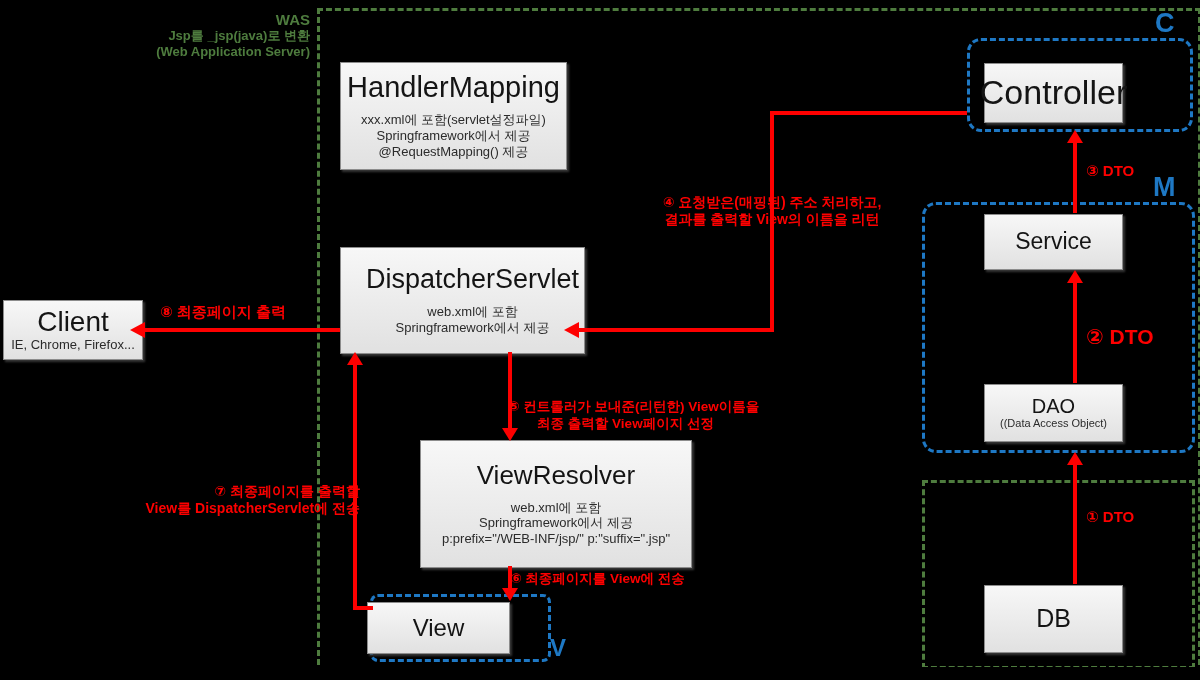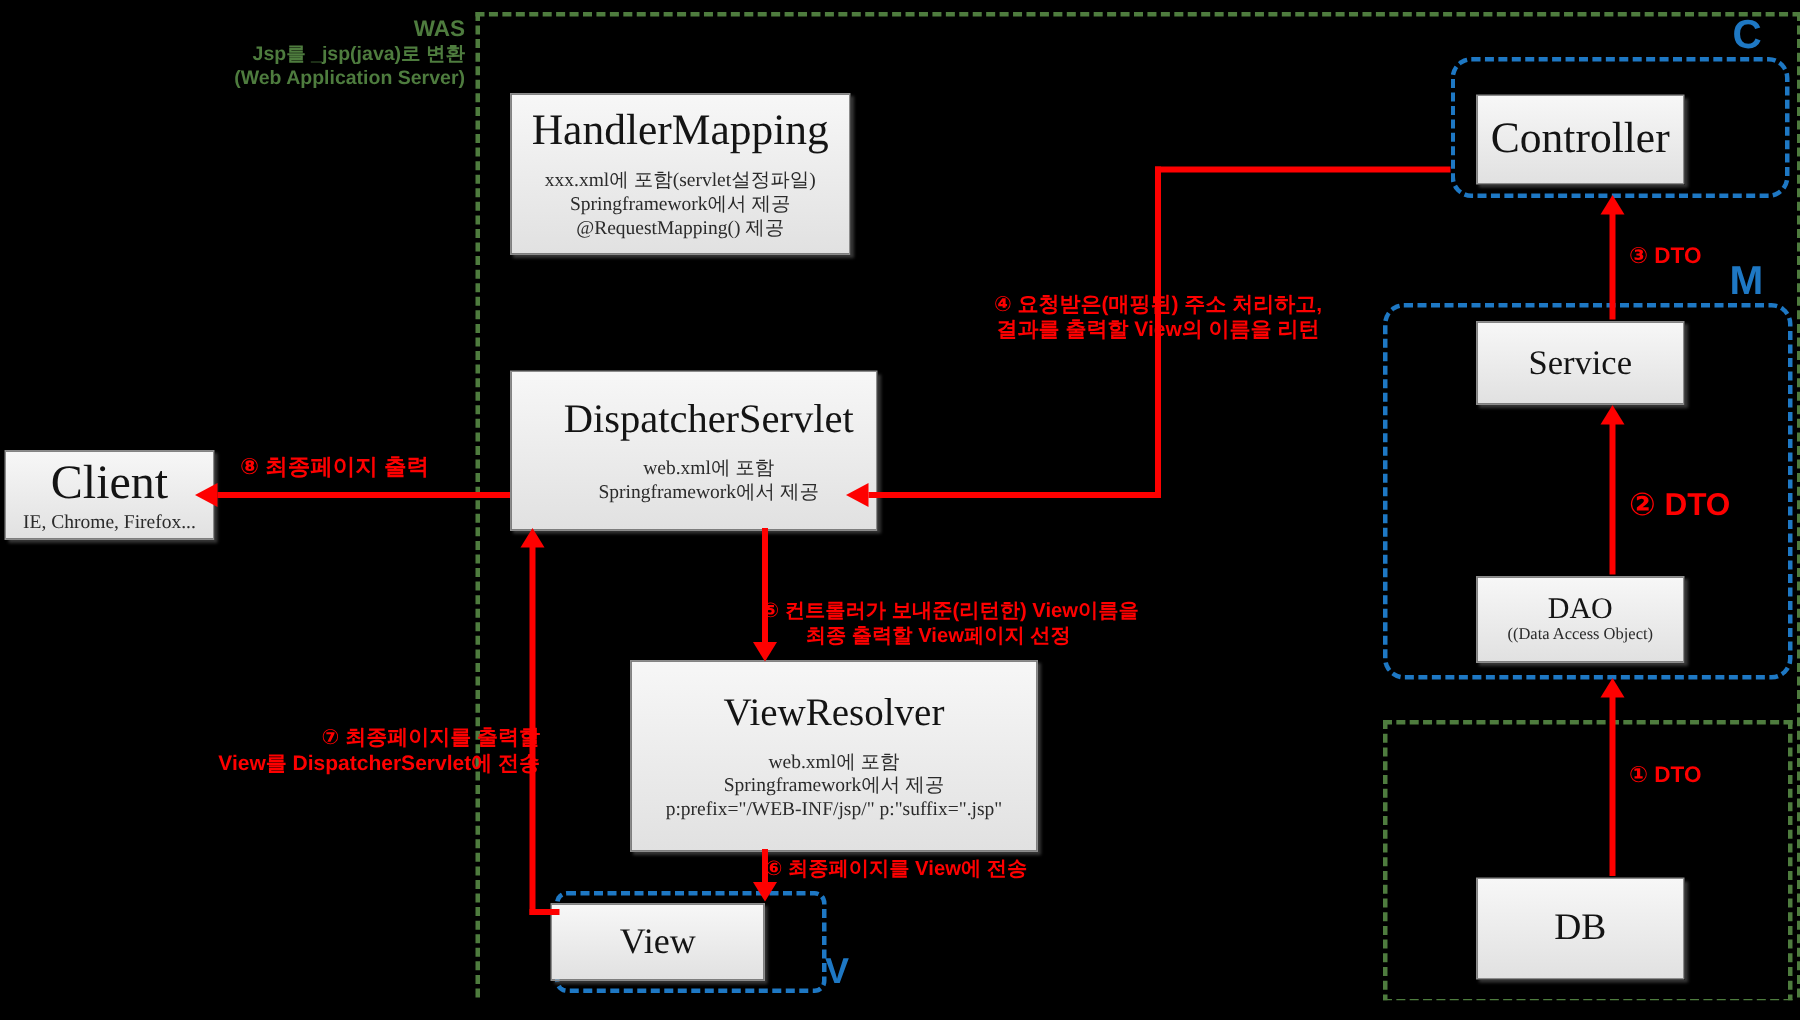--- a/index.html
+++ b/index.html
@@ -7,21 +7,21 @@
     position:relative;width:1200px;height:667px;background:#000;overflow:hidden;
     font-family:"Liberation Sans","DejaVu Sans",sans-serif;
   }
   .region{position:absolute;border:3px dashed #4e7c3e;}
   .region.blue{border:3px dashed #1e78c4;border-radius:14px;}
   .region-label{position:absolute;color:#1e78c4;font-weight:bold;font-size:27px;}
   .box{
     position:absolute;background:linear-gradient(180deg,#f7f7f7,#e1e1e1);
     border:1px solid #8c8c8c;color:#141414;text-align:center;
     box-shadow:2px 2px 2px rgba(90,90,90,.6);
-    display:flex;flex-direction:column;justify-content:center;align-items:center;font-family:Liberation Serif, serif;
+    display:flex;flex-direction:column;justify-content:center;align-items:center;
   }
   .box .title{font-weight:normal;line-height:1.1;}
   .box .sub{font-size:13px;color:#2b2b2b;line-height:1.22;}
   .rline{position:absolute;background:#fe0000;}
   .ahead{position:absolute;width:0;height:0;}
   .ahead.left{border-top:8px solid transparent;border-bottom:8px solid transparent;border-right:15px solid #fe0000;}
   .ahead.up{border-left:8px solid transparent;border-right:8px solid transparent;border-bottom:13px solid #fe0000;}
   .ahead.down{border-left:8px solid transparent;border-right:8px solid transparent;border-top:13px solid #fe0000;}
   .rlabel{position:absolute;color:#fe0000;font-weight:bold;font-size:14px;line-height:17px;white-space:nowrap;}
   .glabel{position:absolute;color:#4e7c3e;font-weight:bold;font-size:13px;line-height:16px;text-align:right;white-space:nowrap;}
@@ -57,37 +57,37 @@
     <div class="sub">@RequestMapping() 제공</div>
   </div>
 
   <div class="box" style="left:340px;top:247px;width:223px;height:105px;padding-left:20px;">
     <div class="title" style="font-size:27px;margin-bottom:10px;">DispatcherServlet</div>
     <div class="sub">web.xml에 포함</div>
     <div class="sub">Springframework에서 제공</div>
   </div>
 
   <div class="box" style="left:3px;top:300px;width:138px;height:58px;">
-    <div class="title" style="font-size:32px;">Client</div>
+    <div class="title" style="font-size:28px;">Client</div>
     <div class="sub">IE, Chrome, Firefox...</div>
   </div>
 
   <div class="box" style="left:420px;top:440px;width:270px;height:126px;">
     <div class="title" style="font-size:26px;margin-bottom:10px;">ViewResolver</div>
     <div class="sub">web.xml에 포함</div>
     <div class="sub">Springframework에서 제공</div>
     <div class="sub">p:prefix="/WEB-INF/jsp/"  p:"suffix=".jsp"</div>
   </div>
 
   <div class="box" style="left:367px;top:602px;width:141px;height:50px;">
     <div class="title" style="font-size:24px;">View</div>
   </div>
 
   <div class="box" style="left:984px;top:63px;width:137px;height:58px;">
-    <div class="title" style="font-size:29px;">Controller</div>
+    <div class="title" style="font-size:34px;">Controller</div>
   </div>
 
   <div class="box" style="left:984px;top:214px;width:137px;height:54px;">
     <div class="title" style="font-size:23px;">Service</div>
   </div>
 
   <div class="box" style="left:984px;top:384px;width:137px;height:56px;">
     <div class="title" style="font-size:20px;">DAO</div>
     <div class="sub" style="font-size:11px;">((Data Access Object)</div>
   </div>

